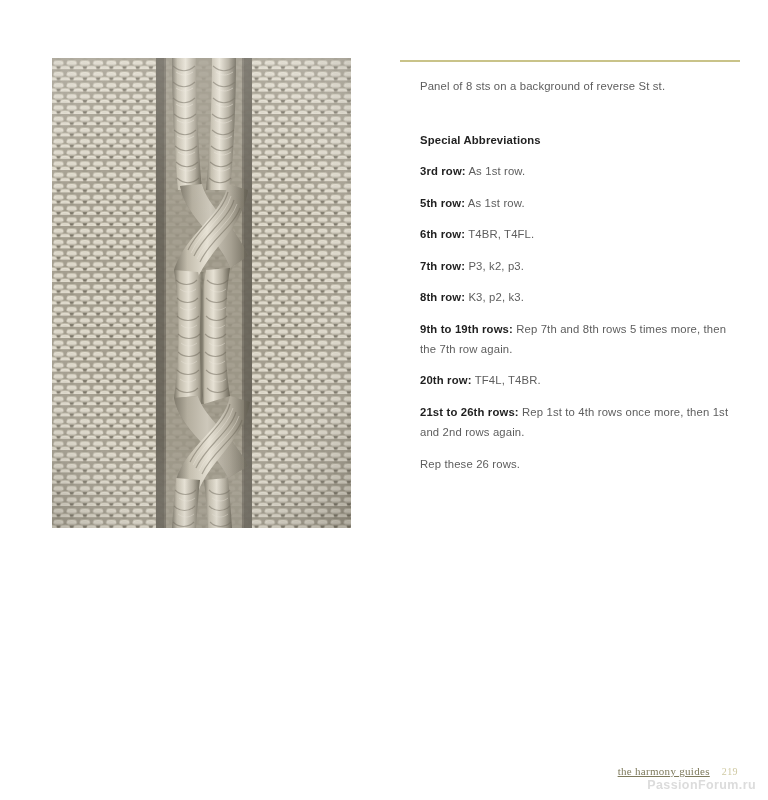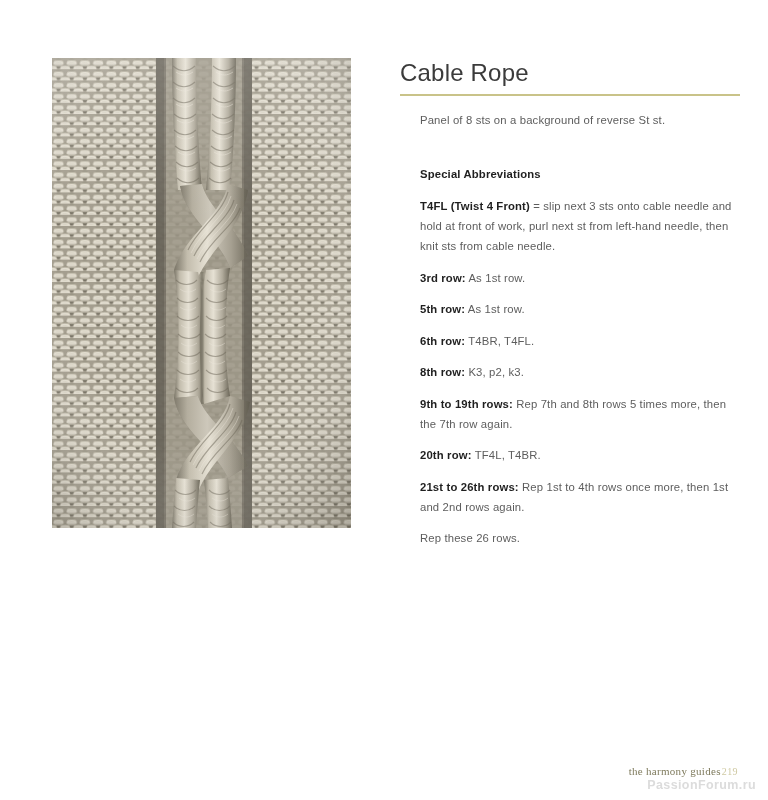--- a/index.html
+++ b/index.html
@@ -81,26 +81,27 @@
     width: 768px;
     text-align: right;
     padding-right: 30px;
     box-sizing: border-box;
   }
   #footer-brand {
     font-family: "Liberation Serif", serif;
     font-size: 11px;
     color: #7e7a5c;
     letter-spacing: 0.3px;
+    text-decoration: underline;
   }
   #footer-pagenum {
     font-family: "Liberation Serif", serif;
     font-size: 10px;
     color: #cfc9a2;
-    margin-left: 1px;
+    margin-left: 12px;
     letter-spacing: 0.4px;
   }
   #watermark {
     position: absolute;
     right: 12px;
     top: 778px;
     font-family: "Liberation Sans", sans-serif;
     font-size: 12.5px;
     font-weight: bold;
     color: #dcdcdc;
@@ -308,33 +309,32 @@
         <stop offset="35%" stop-color="#ffffff" stop-opacity="0"></stop>
       </linearGradient>
     </defs>
     <rect x="0" y="0" width="299" height="470" fill="url(#vig)"></rect>
     <rect x="0" y="0" width="299" height="470" fill="url(#topLight)"></rect>
   </svg>
 </div>
 
 <div id="instructions-column">
 
-  <h1 id="page-title">Cable Rope</h1>
   <div id="title-rule"></div>
 
   <p class="body-line">Panel of 8 sts on a background of reverse St st.</p>
 
   <p class="body-line subhead">Special Abbreviations</p>
 
 
-  <p class="body-line"><span class="lead">T4FL (Twist 4 Front)</span><span> = slip next 3 sts onto cable needle and hold at front of work, purl next st from left-hand needle, then knit sts from cable needle.</span></p>
 
   <p class="body-line"><span class="lead">3rd row:</span><span> As 1st row.</span></p>
   <p class="body-line"><span class="lead">5th row:</span><span> As 1st row.</span></p>
   <p class="body-line"><span class="lead">6th row:</span><span> T4BR, T4FL.</span></p>
+  <p class="body-line"><span class="lead">7th row:</span><span> P3, k2, p3.</span></p>
   <p class="body-line"><span class="lead">8th row:</span><span> K3, p2, k3.</span></p>
   <p class="body-line"><span class="lead">9th to 19th rows:</span><span> Rep 7th and 8th rows 5 times more, then the 7th row again.</span></p>
   <p class="body-line"><span class="lead">20th row:</span><span> TF4L, T4BR.</span></p>
   <p class="body-line"><span class="lead">21st to 26th rows:</span><span> Rep 1st to 4th rows once more, then 1st and 2nd rows again.</span></p>
   <p class="body-line"><span>Rep these 26 rows.</span></p>
 
 </div>
 
 <div id="footer">
   <span id="footer-brand">the harmony guides</span><span id="footer-pagenum">219</span>

